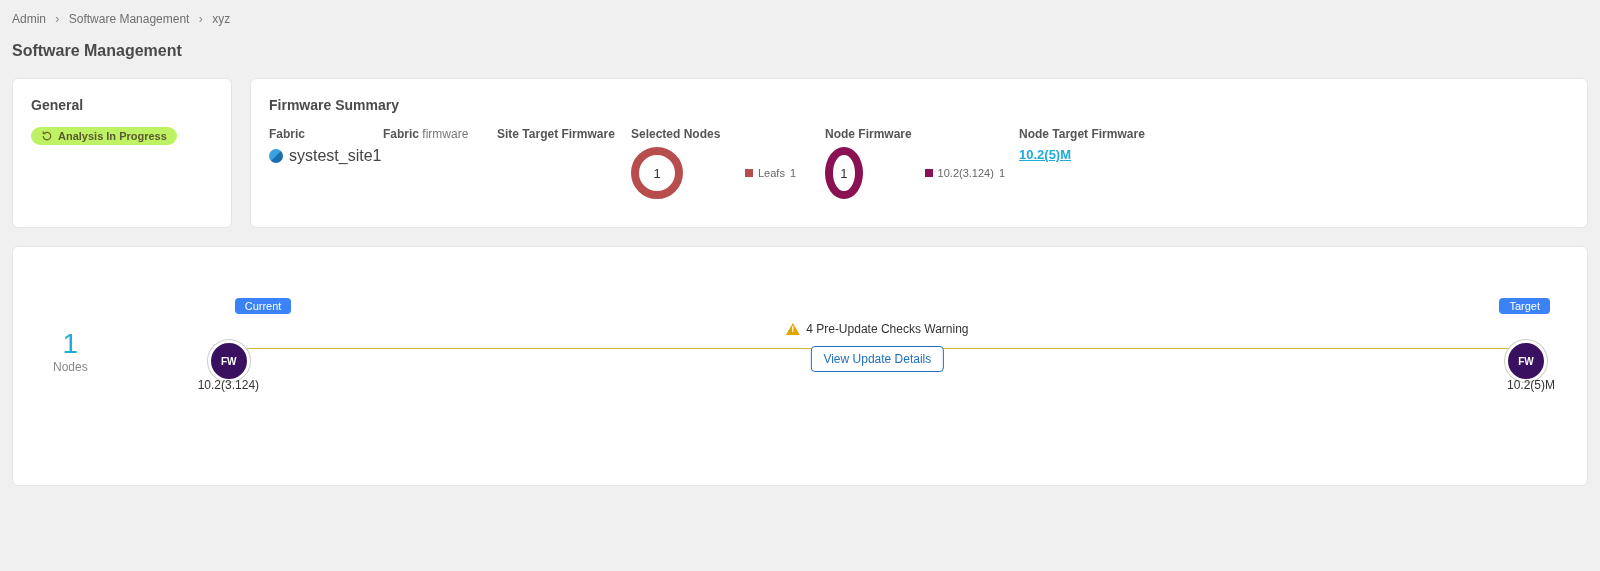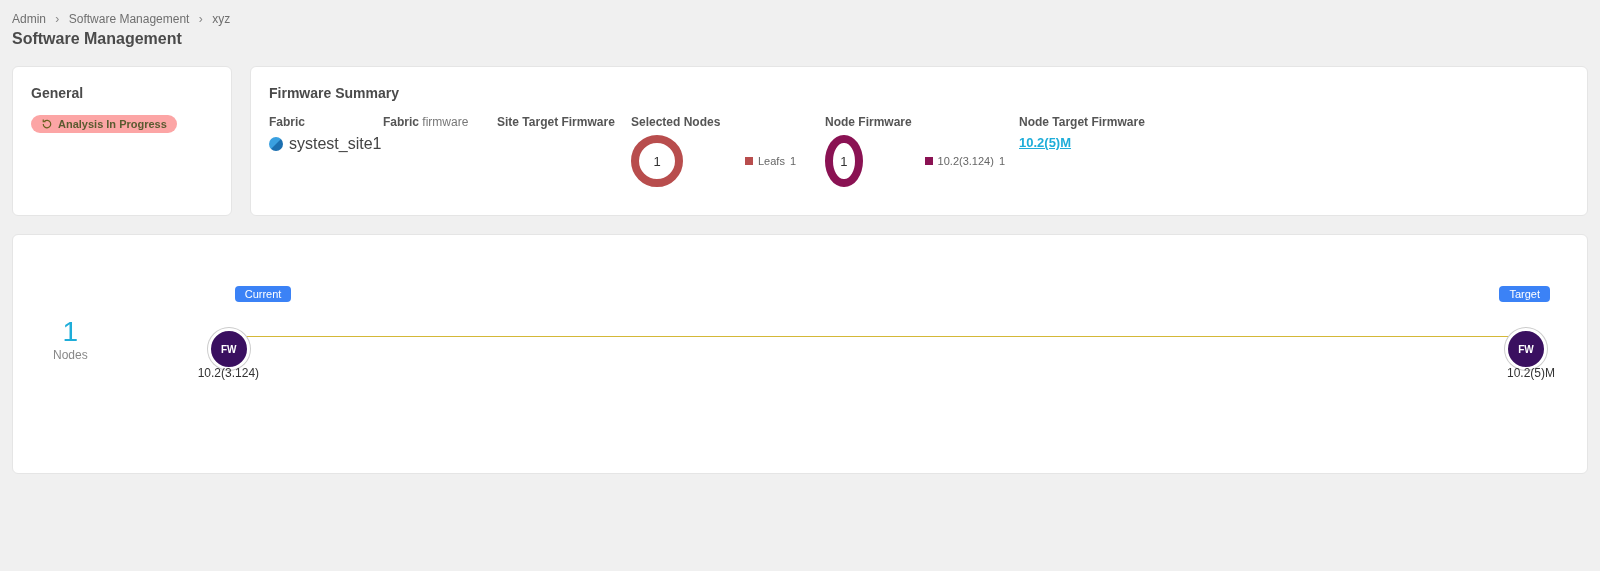--- a/index.html
+++ b/index.html
@@ -6,21 +6,21 @@
   body {
     font-family: -apple-system, BlinkMacSystemFont, "Segoe UI", Arial, sans-serif;
     background: #f0f0f0;
     font-size: 13px;
     color: #333;
     padding: 12px;
   }
   .breadcrumb {
     font-size: 12px;
     color: #6f6f6f;
-    margin-bottom: 4px;
+    margin-bottom: 16px;
   }
   .breadcrumb .sep { margin: 0 6px; color: #888; }
   .breadcrumb .crumb { color: #6f6f6f; }
   .page-title {
     font-size: 16px;
     font-weight: 600;
     color: #4a4a4a;
     margin-bottom: 18px;
   }
   .top-row {
@@ -43,21 +43,21 @@
   }
   .card-title {
     font-size: 14px;
     font-weight: 600;
     color: #4a4a4a;
     margin-bottom: 14px;
   }
   .status-pill {
     display: inline-flex;
     align-items: center;
-    background: #fca5a5;
+    background: #bef264;
     border-radius: 14px;
     padding: 3px 10px;
     font-size: 11px;
     font-weight: 600;
     color: #5a5a30;
   }
   .refresh-icon {
     display: inline-block;
     width: 12px;
     height: 12px;
@@ -288,14 +288,21 @@
     <div class="tl-line"></div>
 
     <div class="tl-tag current">Current</div>
     <div class="tl-node left">FW</div>
     <div class="tl-version left">10.2(3.124)</div>
 
     <div class="tl-tag target">Target</div>
     <div class="tl-node right">FW</div>
     <div class="tl-version right">10.2(5)M</div>
 
+    <div class="tl-center">
+      <div class="warn-line">
+        <span class="warn-icon"></span>
+        <span>4 Pre-Update Checks Warning</span>
+      </div>
+      <button class="view-btn">View Update Details</button>
+    </div>
   </div>
 </div>
 
 </body></html>

